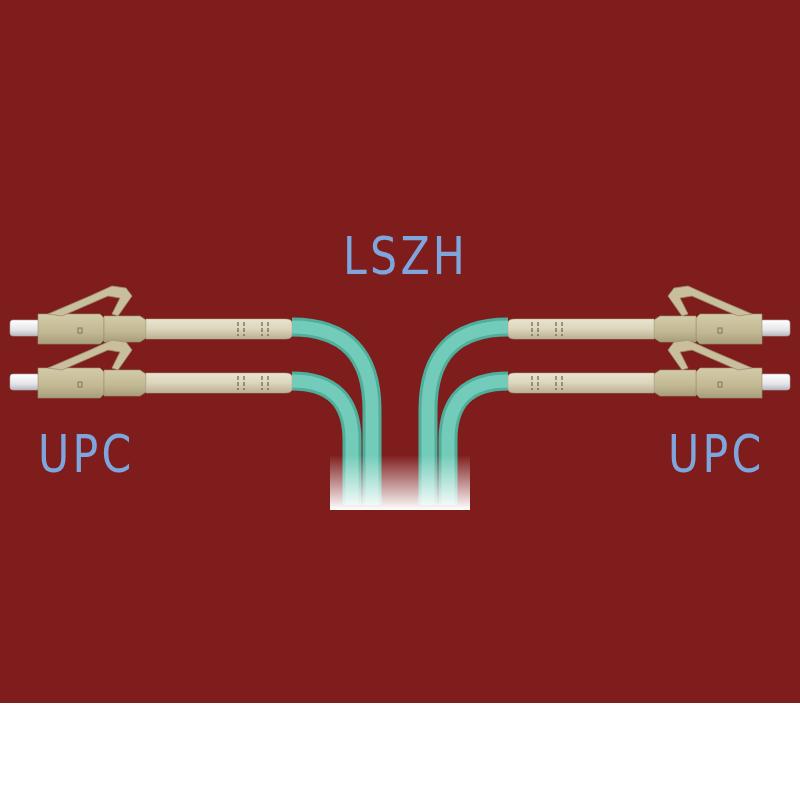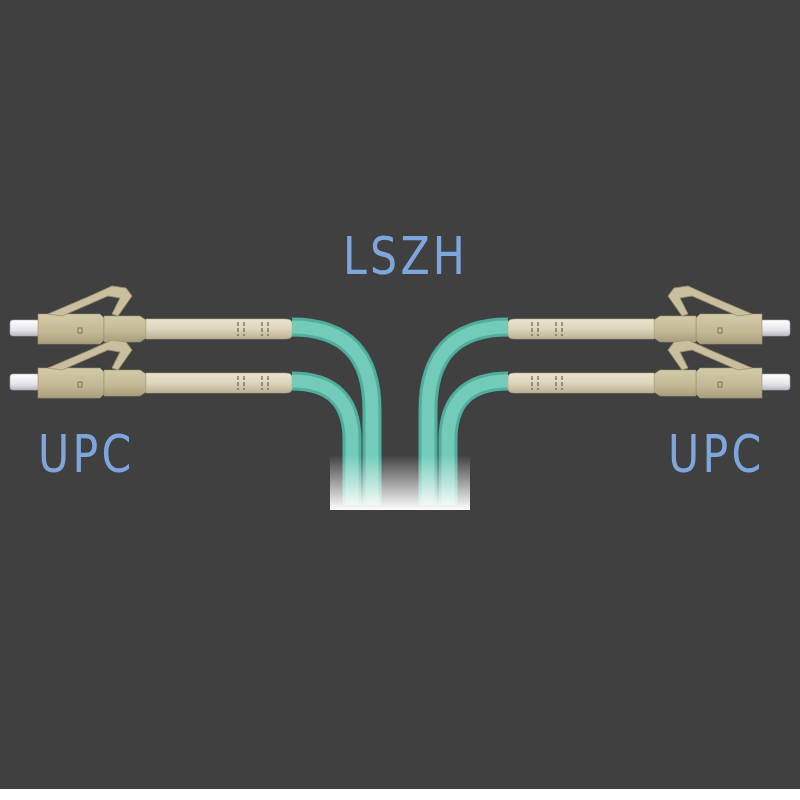--- a/index.html
+++ b/index.html
@@ -1,16 +1,16 @@
 <!DOCTYPE html>
 <html><head>
 <meta charset="utf-8">
 <style>
   html, body { margin: 0; padding: 0; background: #ffffff; }
-  #stage { position: relative; width: 800px; height: 789px; background: #404040; overflow: hidden; }
+  #stage { position: relative; width: 800px; height: 703px; background: #7f1d1d; overflow: hidden; }
   .label {
     position: absolute;
     font-family: "DejaVu Sans", sans-serif;
     font-weight: 400;
     letter-spacing: 4px;
     transform: scaleX(0.82);
     transform-origin: left top;
     line-height: 1;
   }
   #lszh { left: 343px; top: 230px; font-size: 52px; }

